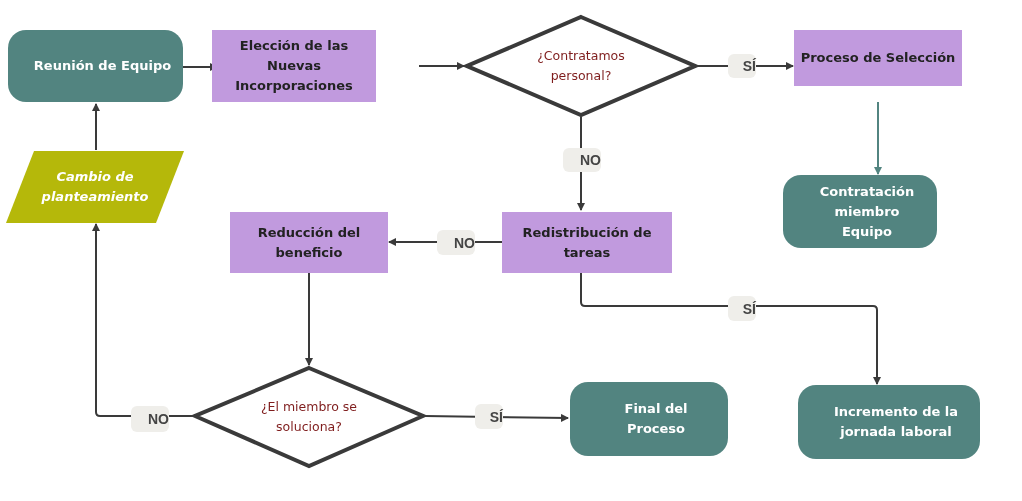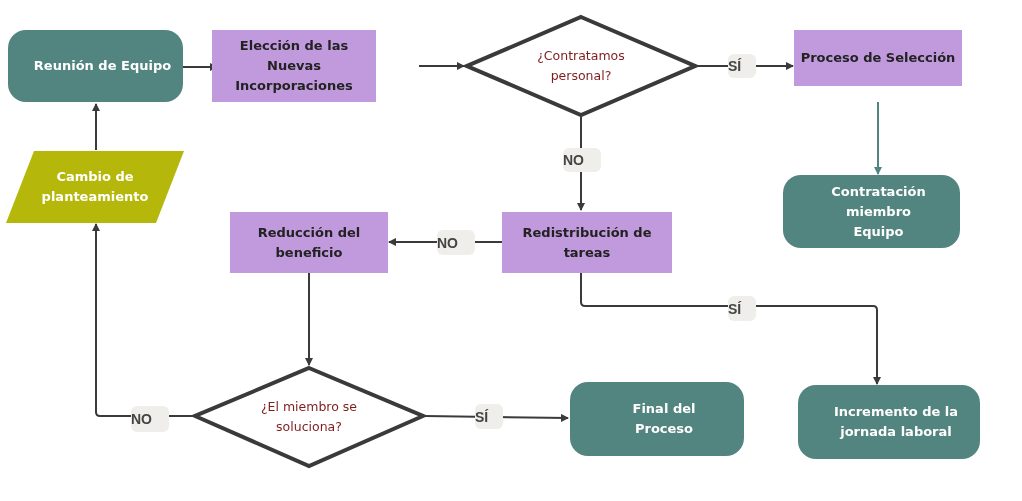--- a/index.html
+++ b/index.html
@@ -8,29 +8,29 @@
   svg#connectors { position: absolute; left: 0; top: 0; width: 1022px; height: 501px; }
   .node { position: absolute; display: flex; align-items: center; justify-content: center;
           text-align: center; font-weight: bold; font-size: 13px; line-height: 20px;
           box-sizing: border-box; padding: 0 6px; }
   .teal { background: #528480; color: #ffffff; border-radius: 18px; padding-left: 20px; }
   .purple { background: #c19ade; color: #222222; }
   .olive-wrap { position: absolute; }
   .olive-wrap svg { position: absolute; left: 0; top: 0; }
   .olive-text { position: absolute; left: 0; top: 0; width: 100%; height: 100%; display: flex;
                 align-items: center; justify-content: center; text-align: center; color: #ffffff;
-                font-weight: bold; font-size: 13px; line-height: 20px; }
+                font-weight: bold; font-size: 13px; line-height: 20px; font-style: italic; }
   .diamond-wrap { position: absolute; }
   .diamond-wrap svg { position: absolute; left: 0; top: 0; }
   .diamond-text { position: absolute; left: 0; top: 0; width: 100%; height: 100%; display: flex;
                   align-items: center; justify-content: center; text-align: center;
                   color: #7f1d1d; font-weight: normal; font-size: 12.5px; line-height: 20px; }
   .edge-label { position: absolute; background: #efeeea; color: #444444; font-weight: bold;
                 font-size: 14px; border-radius: 6px; display: flex; align-items: center;
-                justify-content: flex-start; font-family: "Liberation Sans", sans-serif; }
+                justify-content: flex-end; font-family: "Liberation Sans", sans-serif; }
   .t { white-space: pre-line; }
 </style>
 </head>
 <body>
 
 <svg id="connectors" viewBox="0 0 1022 501">
   <defs>
     <marker id="arr" markerWidth="8" markerHeight="8" refX="7" refY="4" orient="auto" markerUnits="userSpaceOnUse">
       <path d="M0,0 L8,4 L0,8 z" fill="#3a3a3a"></path>
     </marker>
@@ -78,21 +78,21 @@
   <div class="diamond-text">
       <span class="t">¿Contratamos
 personal?</span>
     </div>
 </div>
 
 <div class="node purple" style="left:794px; top:30px; width:168px; height:56px;">
   <span class="t">Proceso de Selección</span>
 </div>
 
-<div class="node teal" style="left:783px; top:175px; width:177px; height:73px;">
+<div class="node teal" style="left:783px; top:175px; width:154px; height:73px;">
   <span class="t">Contratación miembro
 Equipo</span>
 </div>
 
 <div class="olive-wrap" style="left:6px; top:151px; width:178px; height:72px;">
   <svg width="178" height="72">
     <polygon points="28,0 178,0 150,72 0,72" fill="#b5b80a"></polygon>
   </svg>
   <div class="olive-text">
       <span class="t">Cambio de
@@ -113,21 +113,21 @@
 <div class="diamond-wrap" style="left:192px; top:365px; width:234px; height:104px;">
   <svg width="234" height="104">
     <polygon points="117,3 231,51 117,101 3,51" fill="#ffffff" stroke="#3a3a3a" stroke-width="4" stroke-linejoin="miter"></polygon>
   </svg>
   <div class="diamond-text">
       <span class="t">¿El miembro se
 soluciona?</span>
     </div>
 </div>
 
-<div class="node teal" style="left:570px; top:382px; width:174px; height:74px;">
+<div class="node teal" style="left:570px; top:382px; width:158px; height:74px;">
   <span class="t">Final del
 Proceso</span>
 </div>
 
 <div class="node teal" style="left:798px; top:385px; width:182px; height:74px;">
   <span class="t">Incremento de la
 jornada laboral</span>
 </div>
 
 <div class="edge-label" style="left:728px; top:54px; width:28px; height:24px;">

